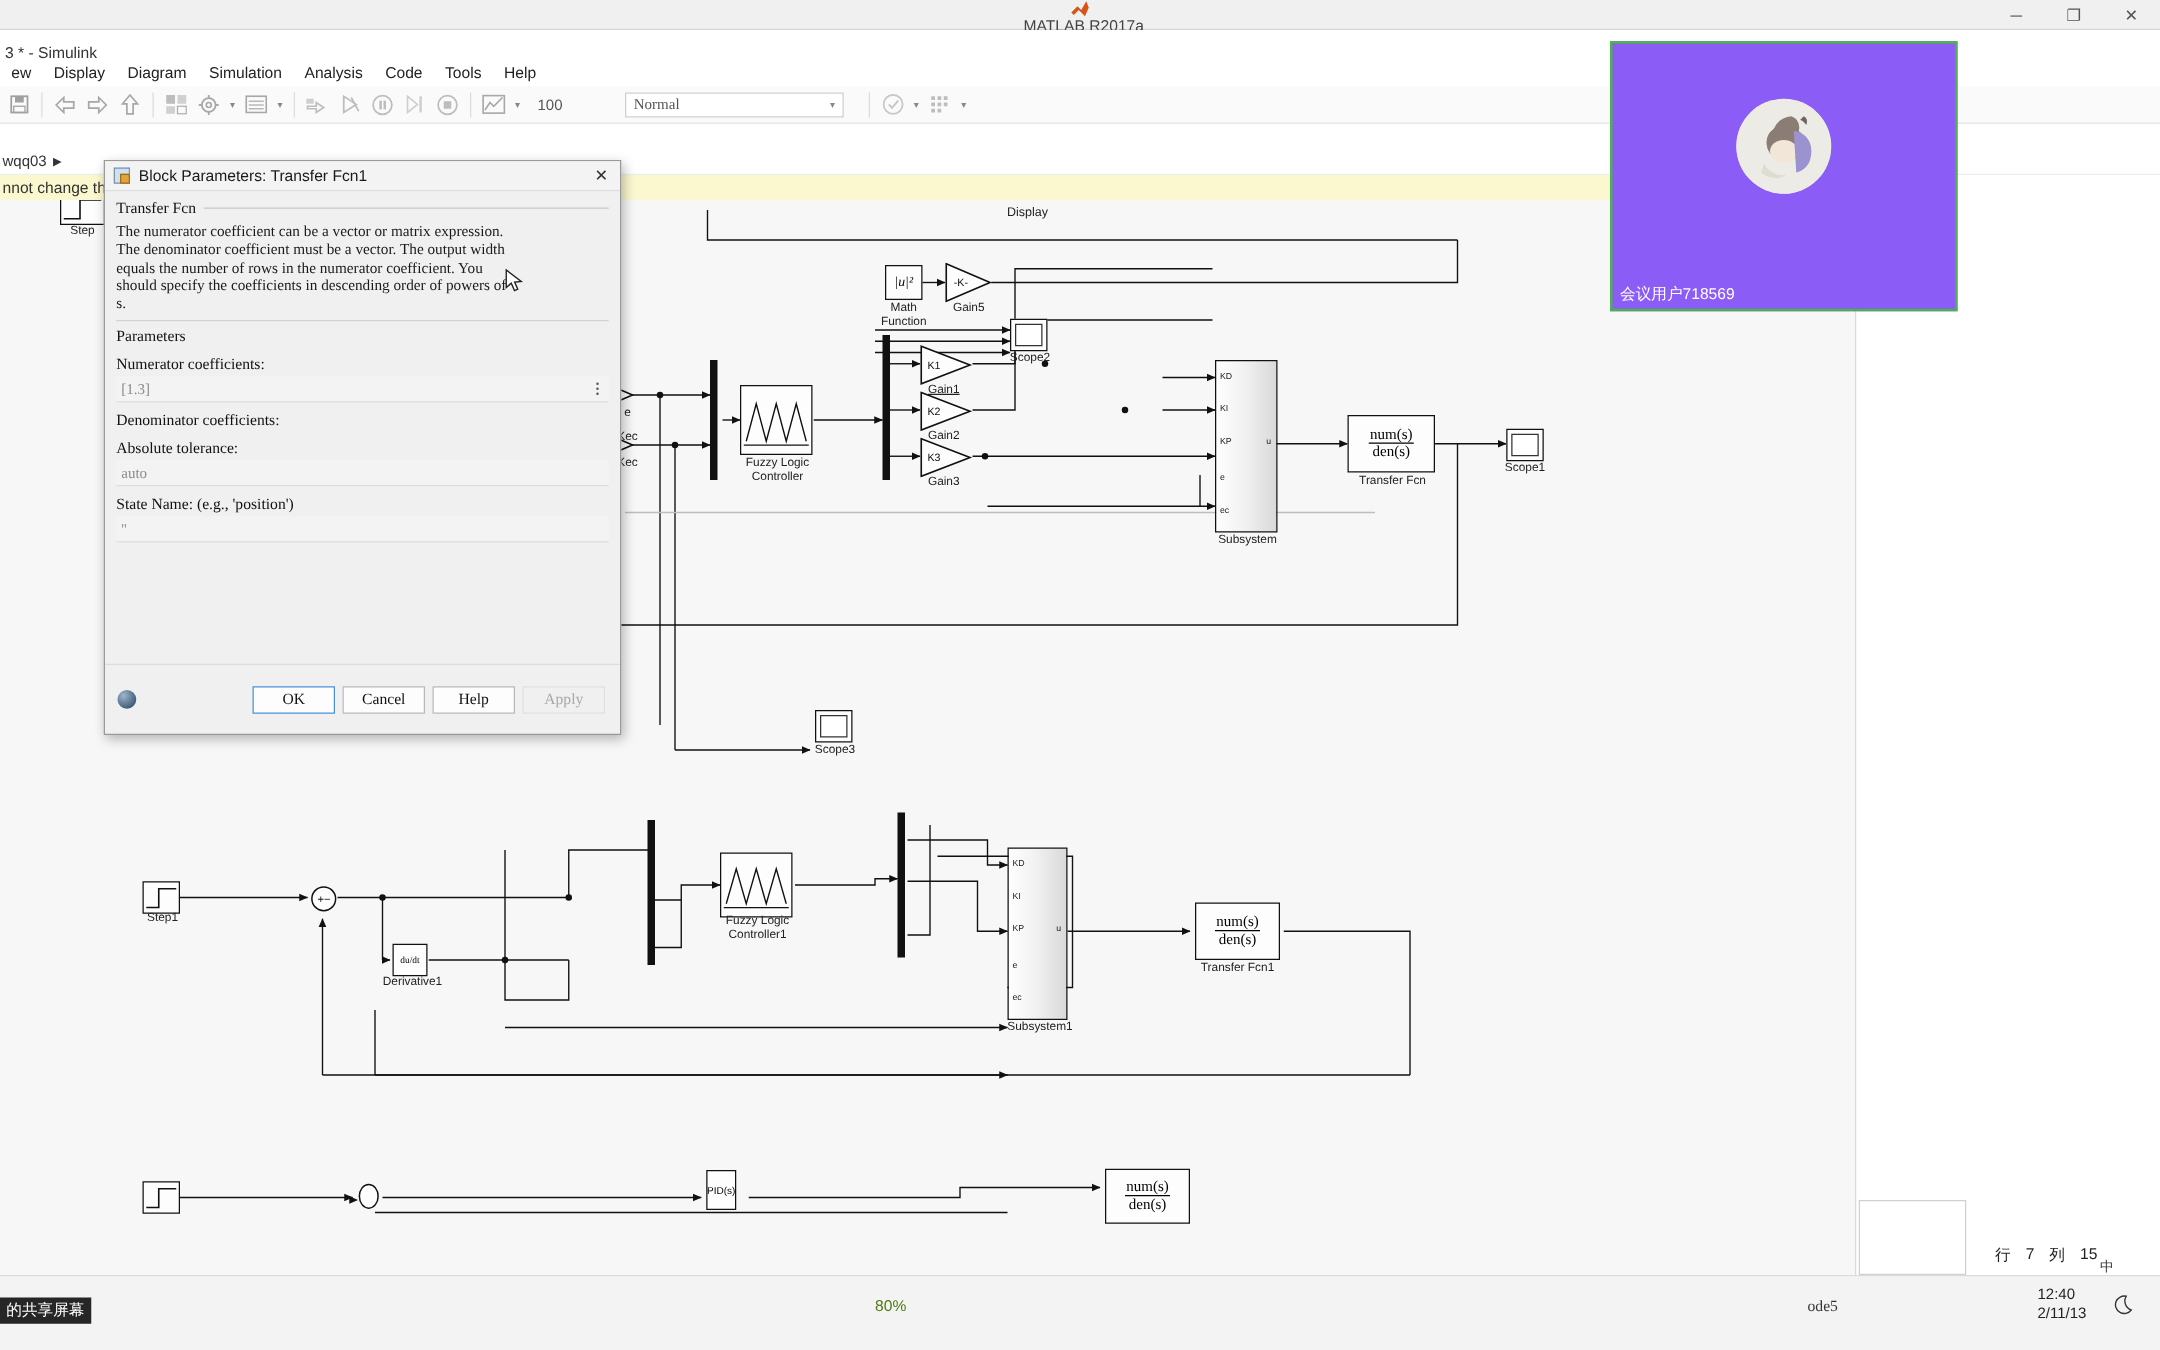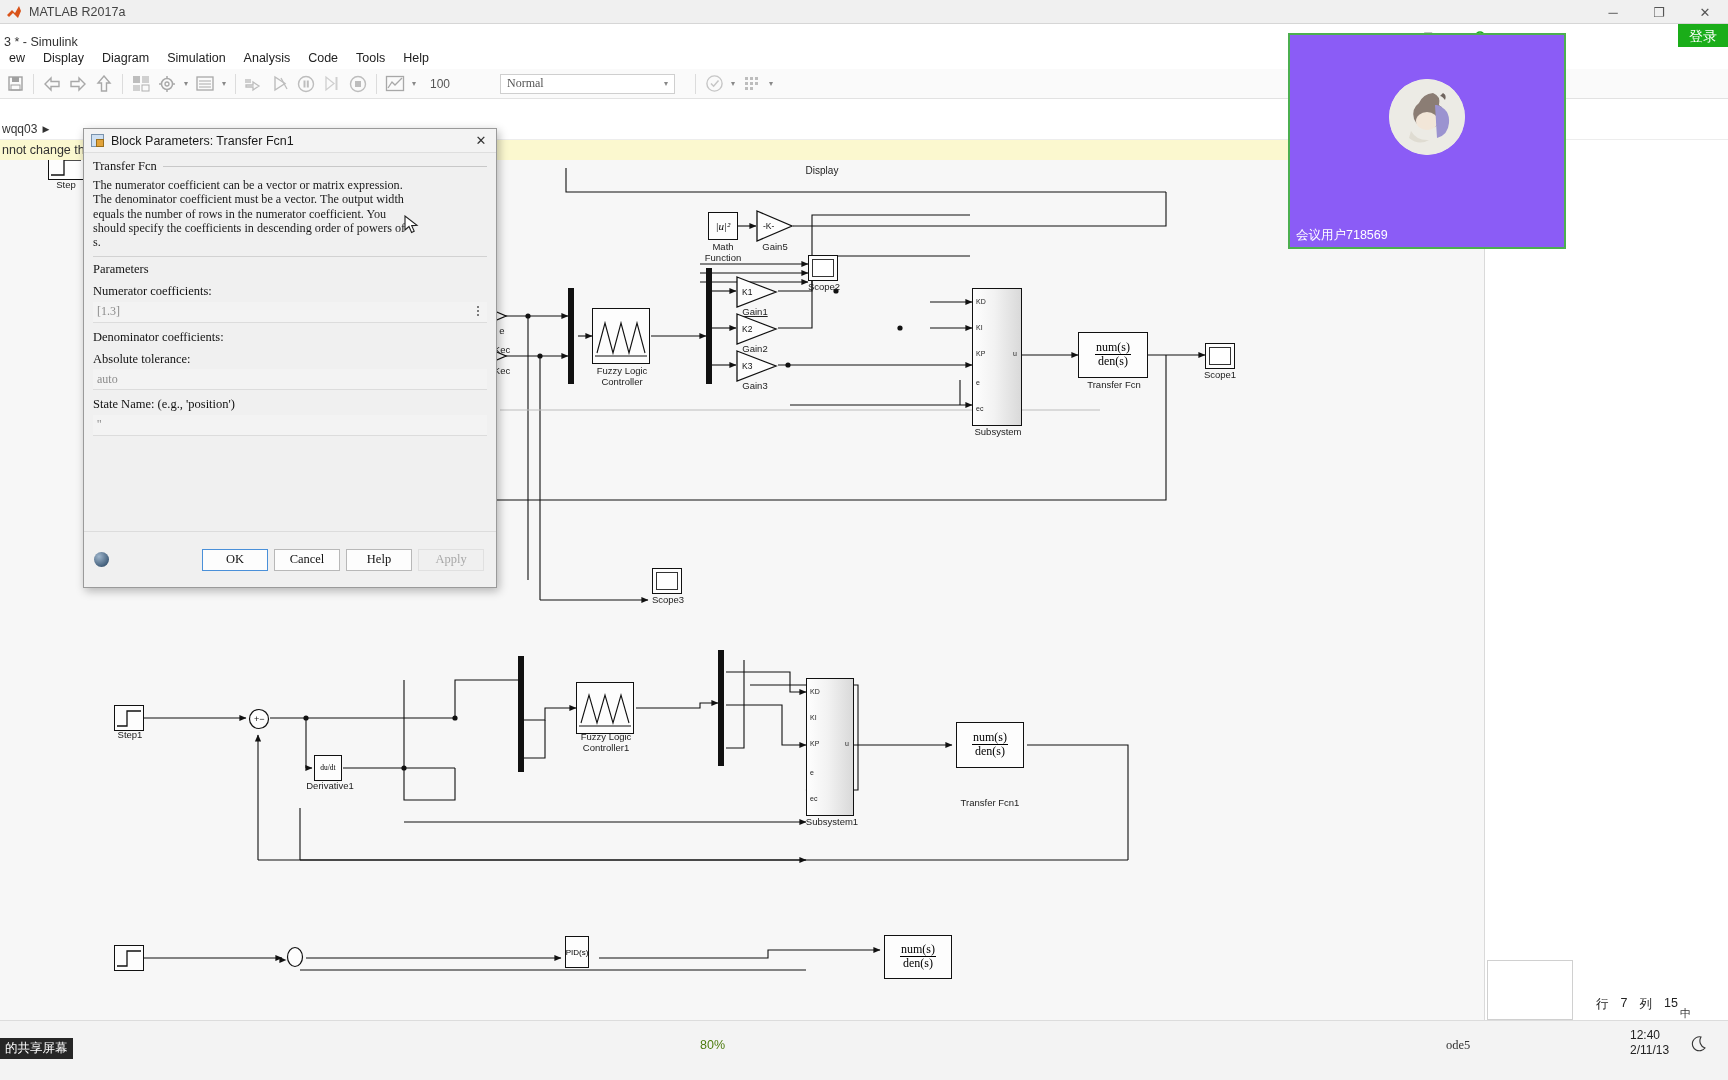--- a/index.html
+++ b/index.html
@@ -4,21 +4,21 @@
 <style>
   * { box-sizing: border-box; margin:0; padding:0; }
   html,body { width:1728px; height:1080px; overflow:hidden; background:#fff;
               font-family:"Liberation Sans", sans-serif; }
   #root { position:relative; width:1728px; height:1080px; }
 
   
   .matlab-title{
     position:absolute; left:0; top:0; width:1728px; height:24px;
     background:#f0f0f0; border-bottom:1px solid #d6d6d6;
-    display:flex; align-items:center; padding-left:6px; font-size:12.5px; color:#444;
+    display:flex; align-items:center; padding-left:6px; font-size:12.5px; color:#444;flex-direction:column;
   }
   .matlab-logo{ width:16px; height:14px; margin-right:7px; position:relative; }
   .win-btns{ position:absolute; right:0; top:0; height:24px; display:flex; }
   .win-btn{ width:46px; height:24px; display:flex; align-items:center; justify-content:center;
             font-size:13px; color:#555; }
 
   
   .sl-title{
     position:absolute; left:0; top:24px; width:1728px; height:37px;
     background:#fff; display:flex; align-items:center; padding-left:4px;
@@ -189,31 +189,20 @@
       <span class="win-btn">─</span>
       <span class="win-btn">❐</span>
       <span class="win-btn close">✕</span>
     </span>
   </div>
 
   <div class="sl-title">
     <span>3 * - Simulink</span>
   </div>
 
-  <div class="brw">
-    <span class="brw-sq">❐</span>
-    <span class="brw-sq">∨</span>
-    <span class="brw-search">
-      <svg width="14" height="14" viewBox="0 0 14 14">
-        <circle cx="6" cy="6" r="4" fill="none" stroke="#1aad19" stroke-width="1.6"></circle>
-        <line x1="9" y1="9" x2="13" y2="13" stroke="#1aad19" stroke-width="1.6"></line>
-      </svg>
-    </span>
-    <span class="brw-login">登录</span>
-  </div>
 
   <div class="sl-menubar">
     <span class="menu-item">ew</span>
     <span class="menu-item">Display</span>
     <span class="menu-item">Diagram</span>
     <span class="menu-item">Simulation</span>
     <span class="menu-item">Analysis</span>
     <span class="menu-item">Code</span>
     <span class="menu-item">Tools</span>
     <span class="menu-item">Help</span>
@@ -594,21 +583,21 @@
       <span class="port" style="left:3px;top:90px;">e</span>
       <span class="port" style="left:3px;top:116px;">ec</span>
       <span class="port" style="right:4px;top:61px;">u</span>
     </div>
     <div class="lbl" style="left:796px;top:657px;width:72px;">Subsystem1</div>
 
     <div class="tfbox" style="left:956px;top:562px;width:68px;height:46px;">
       <span class="num">num(s)</span>
       <span class="den">den(s)</span>
     </div>
-    <div class="lbl" style="left:950px;top:610px;width:80px;margin-top:28px;">Transfer Fcn1</div>
+    <div class="lbl" style="left:950px;top:610px;width:80px;">Transfer Fcn1</div>
 
     <div class="box" style="left:114px;top:785px;width:30px;height:26px;">
       <svg width="28" height="24" viewBox="0 0 28 24">
           <polyline points="2,20 12,20 12,5 26,5" fill="none" stroke="#111" stroke-width="1.3"></polyline>
         </svg>
     </div>
     <div class="blk" style="left:284px;top:786px;width:22px;height:22px;">
       <svg width="22" height="22" viewBox="0 0 22 22">
           <ellipse cx="11" cy="11" rx="7.5" ry="9.5" fill="#fdfdfd" stroke="#111" stroke-width="1.2"></ellipse>
         </svg>

